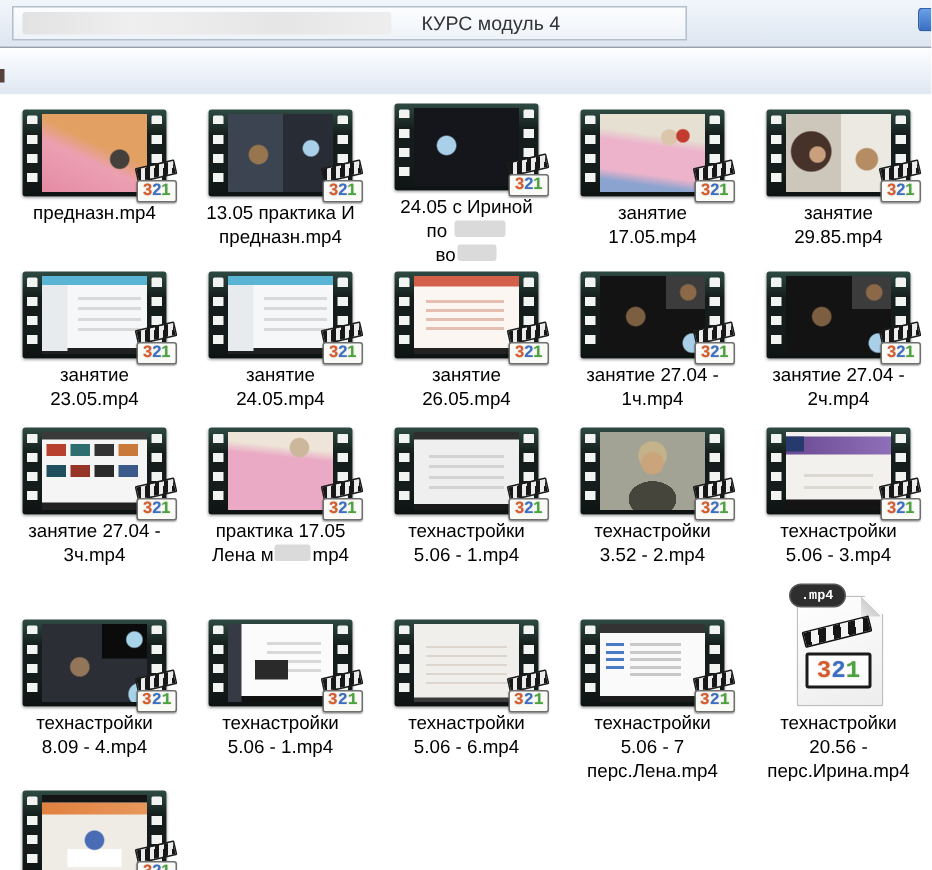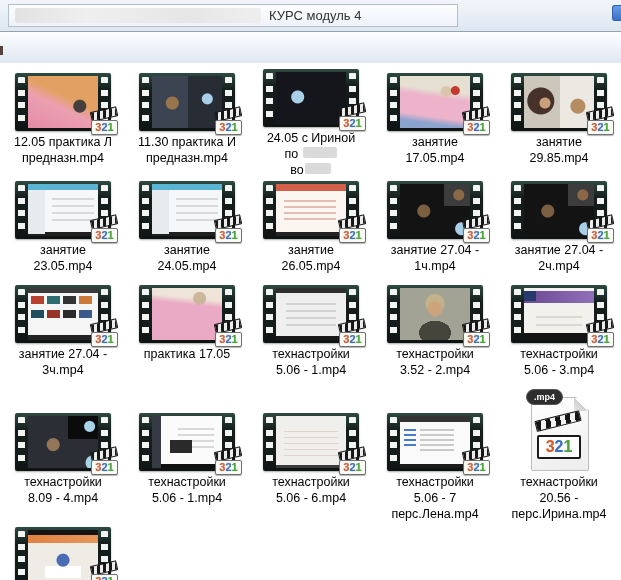--- a/index.html
+++ b/index.html
@@ -4,41 +4,41 @@
 <style>
   html,body{margin:0;padding:0}
   body{width:621px;height:580px;overflow:hidden;background:#fff;position:relative;
        font-family:"Liberation Sans",sans-serif;}
 
   
   .titlebar{position:absolute;top:0;left:0;right:0;height:31px;
     background:linear-gradient(#f2f6fb,#dde6f1);border-bottom:1px solid #97a1ac;}
   .addressbox{position:absolute;left:8px;top:4px;width:450px;height:23px;box-sizing:border-box;
     background:linear-gradient(#fcfdfe,#eef3f9);border:1px solid #b5bfcb;
-    display:flex;align-items:center;padding:0 6px;}
+    display:flex;align-items:center;padding:0 6px;gap:12px;}
   .addrblur{width:246px;height:15px;border-radius:2px;margin-right:8px;
     background:linear-gradient(90deg,#e2e2e2,#efefef 30%,#e6e6e6 70%,#eeeeee);}
   .addrtext{font-size:13px;color:#333;white-space:nowrap;}
   .frag-blue{position:absolute;right:0;top:5px;width:8px;height:14px;
     background:linear-gradient(#6aa0e8,#3a6fc4);border:1px solid #2f62ab;border-right:none;
     border-radius:3px 0 0 3px;}
   .toolbar{position:absolute;top:32px;left:0;right:0;height:30px;
     background:linear-gradient(#fdfeff,#eaf0f8 65%,#dfe7f2);border-bottom:1px solid #e3e9f1;}
   .toolfrag{position:absolute;left:0;top:14px;width:3px;height:9px;background:#54413a;}
   .content{position:absolute;top:63px;left:0;right:0;bottom:0;background:#fff;overflow:hidden;}
 
   
   #grid{position:absolute;top:6px;left:0;width:621px;}
   .row{display:flex;padding-left:1px;}
   .row:nth-child(1){height:108px}.row:nth-child(2){height:104px}
   .row:nth-child(3){height:108px}.row:nth-child(4){height:138px}
   .row:nth-child(5){height:52px}
   .cell{width:124px;display:flex;flex-direction:column;align-items:center;}
   .iconzone{height:62px;display:flex;align-items:flex-end;justify-content:center;}
-  .row:nth-child(4) .iconzone{height:82px;}
+  .row:nth-child(4) .iconzone{height:82px;font-family:Liberation Mono, monospace;}
   .label{margin-top:3px;font-size:12.5px;line-height:16px;color:#000;text-align:center;}
   .blur{display:inline-block;background:#dadada;height:11px;border-radius:2px;
     vertical-align:baseline;margin:0 1px;}
 
   
   .filmstrip{position:relative;width:96px;height:58px;box-sizing:border-box;
     background:linear-gradient(#2e4a43,#141d1b 30%,#141d1b 70%,#0d1312);
     border-radius:2px;display:flex;padding:3px 0;box-shadow:0 1px 2px rgba(0,0,0,.35);}
   .scol{width:13px;display:flex;}
   .holes{flex:1;margin:1px 3px;border-radius:1px;
@@ -198,21 +198,20 @@
                 <div class="bclap"></div>
                 <div class="bcard">
                   <span class="bd0">3</span>
                   <span class="bd1">2</span>
                   <span class="bd2">1</span>
                 </div>
               </div>
             </div>
           </div>
           <div class="label">
-            <div>12.05 практика Л</div>
             <div>предназн.mp4</div>
           </div>
         </div>
         <div class="cell">
           <div class="iconzone">
             <div class="filmstrip">
               <div class="scol">
                 <div class="holes"></div>
               </div>
               <div class="thumb t-call2"></div>
@@ -223,21 +222,21 @@
                 <div class="bclap"></div>
                 <div class="bcard">
                   <span class="bd0">3</span>
                   <span class="bd1">2</span>
                   <span class="bd2">1</span>
                 </div>
               </div>
             </div>
           </div>
           <div class="label">
-            <div>11.30 практика И</div>
+            <div>13.05 практика И</div>
             <div>предназн.mp4</div>
           </div>
         </div>
         <div class="cell">
           <div class="iconzone">
             <div class="filmstrip">
               <div class="scol">
                 <div class="holes"></div>
               </div>
               <div class="thumb t-call1"></div>
@@ -479,20 +478,21 @@
                 <div class="bcard">
                   <span class="bd0">3</span>
                   <span class="bd1">2</span>
                   <span class="bd2">1</span>
                 </div>
               </div>
             </div>
           </div>
           <div class="label">
             <div>практика 17.05</div>
+            <div>Лена м<span class="blur" style="width: 24px;"></span>mp4</div>
           </div>
         </div>
         <div class="cell">
           <div class="iconzone">
             <div class="filmstrip">
               <div class="scol">
                 <div class="holes"></div>
               </div>
               <div class="thumb t-webgray"></div>
               <div class="scol">

